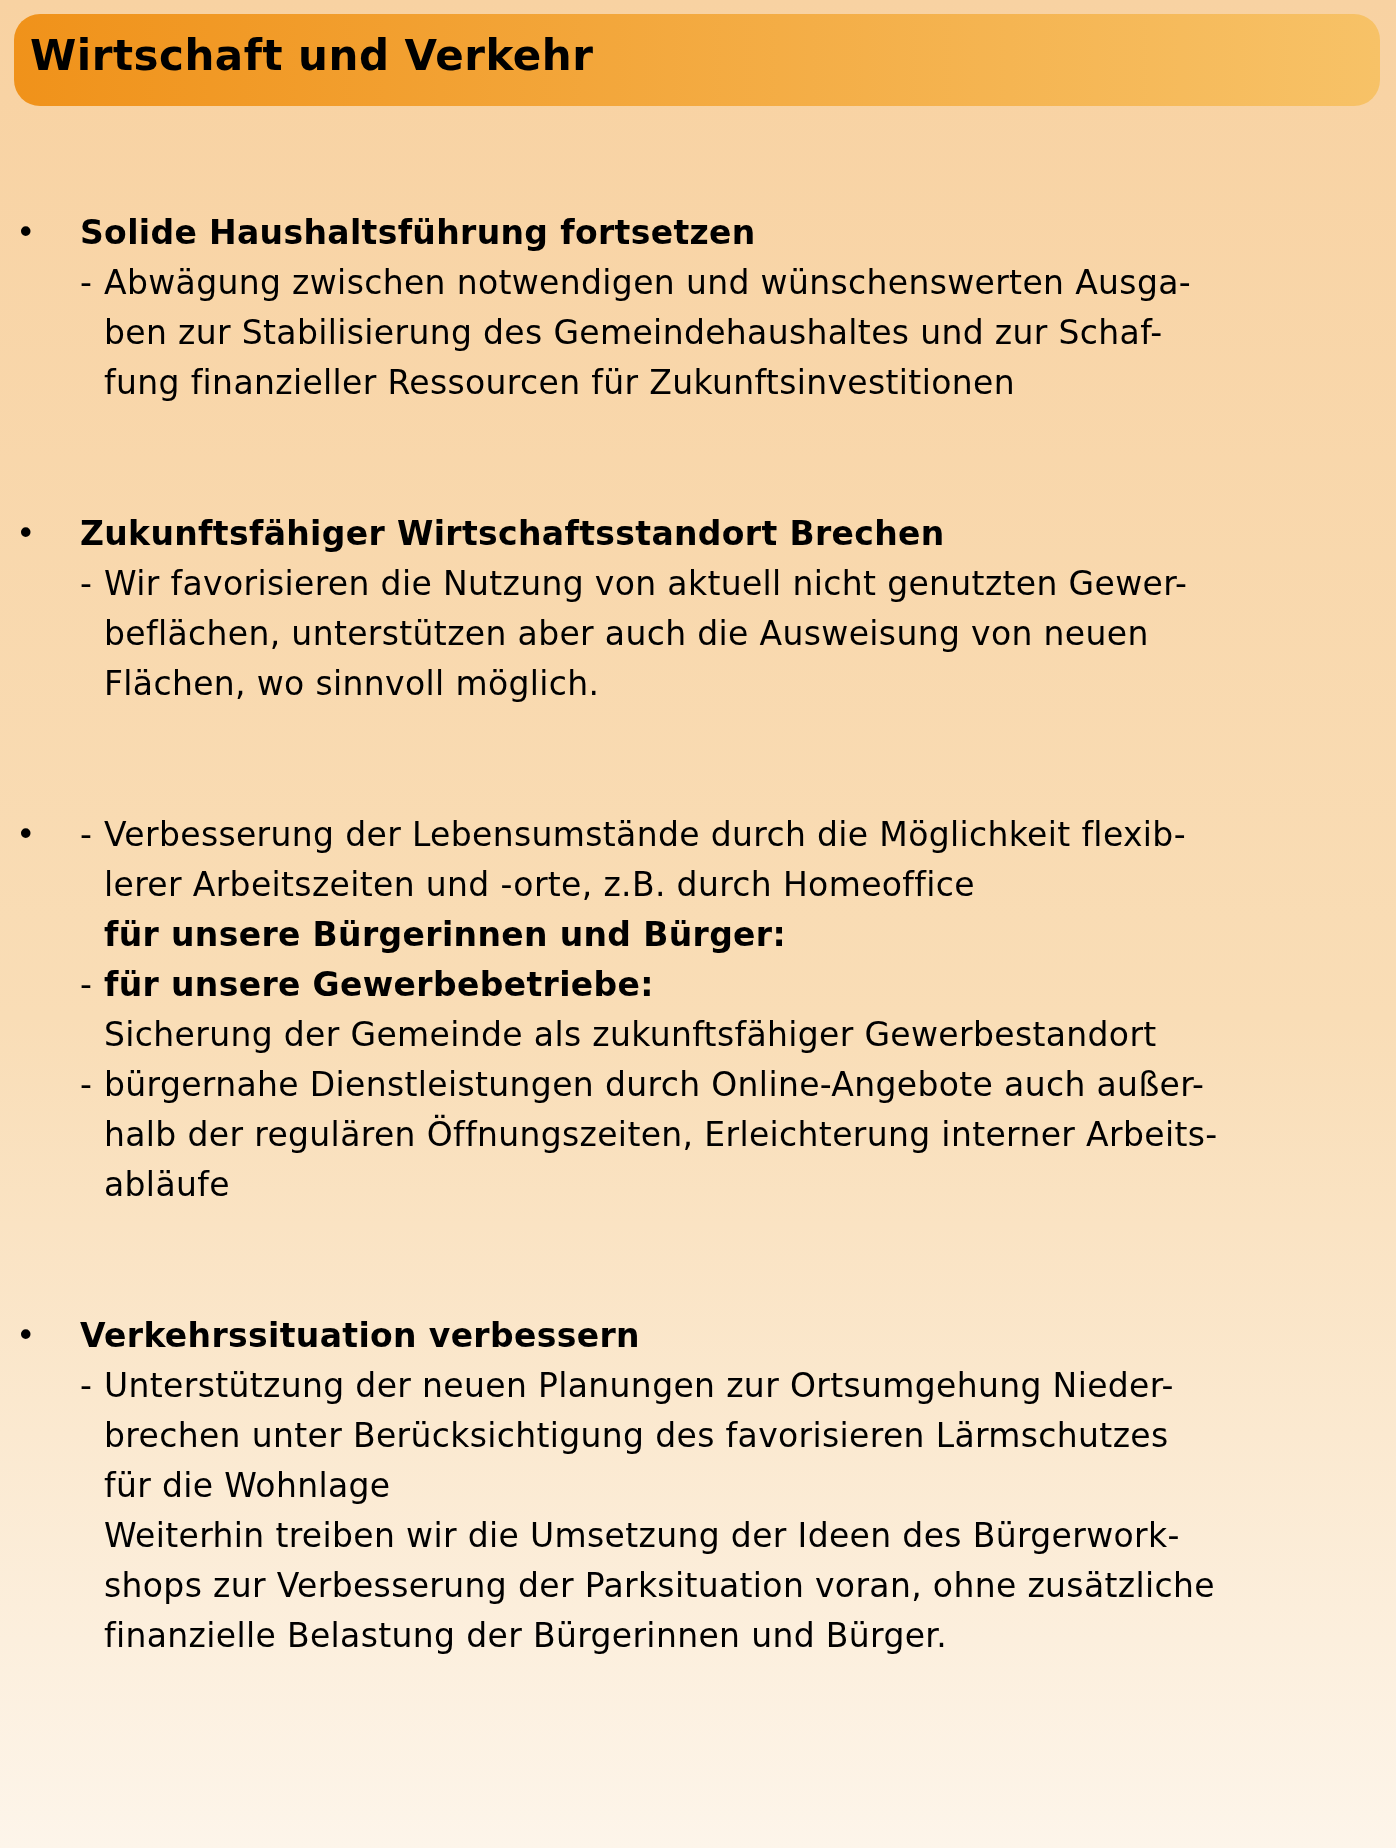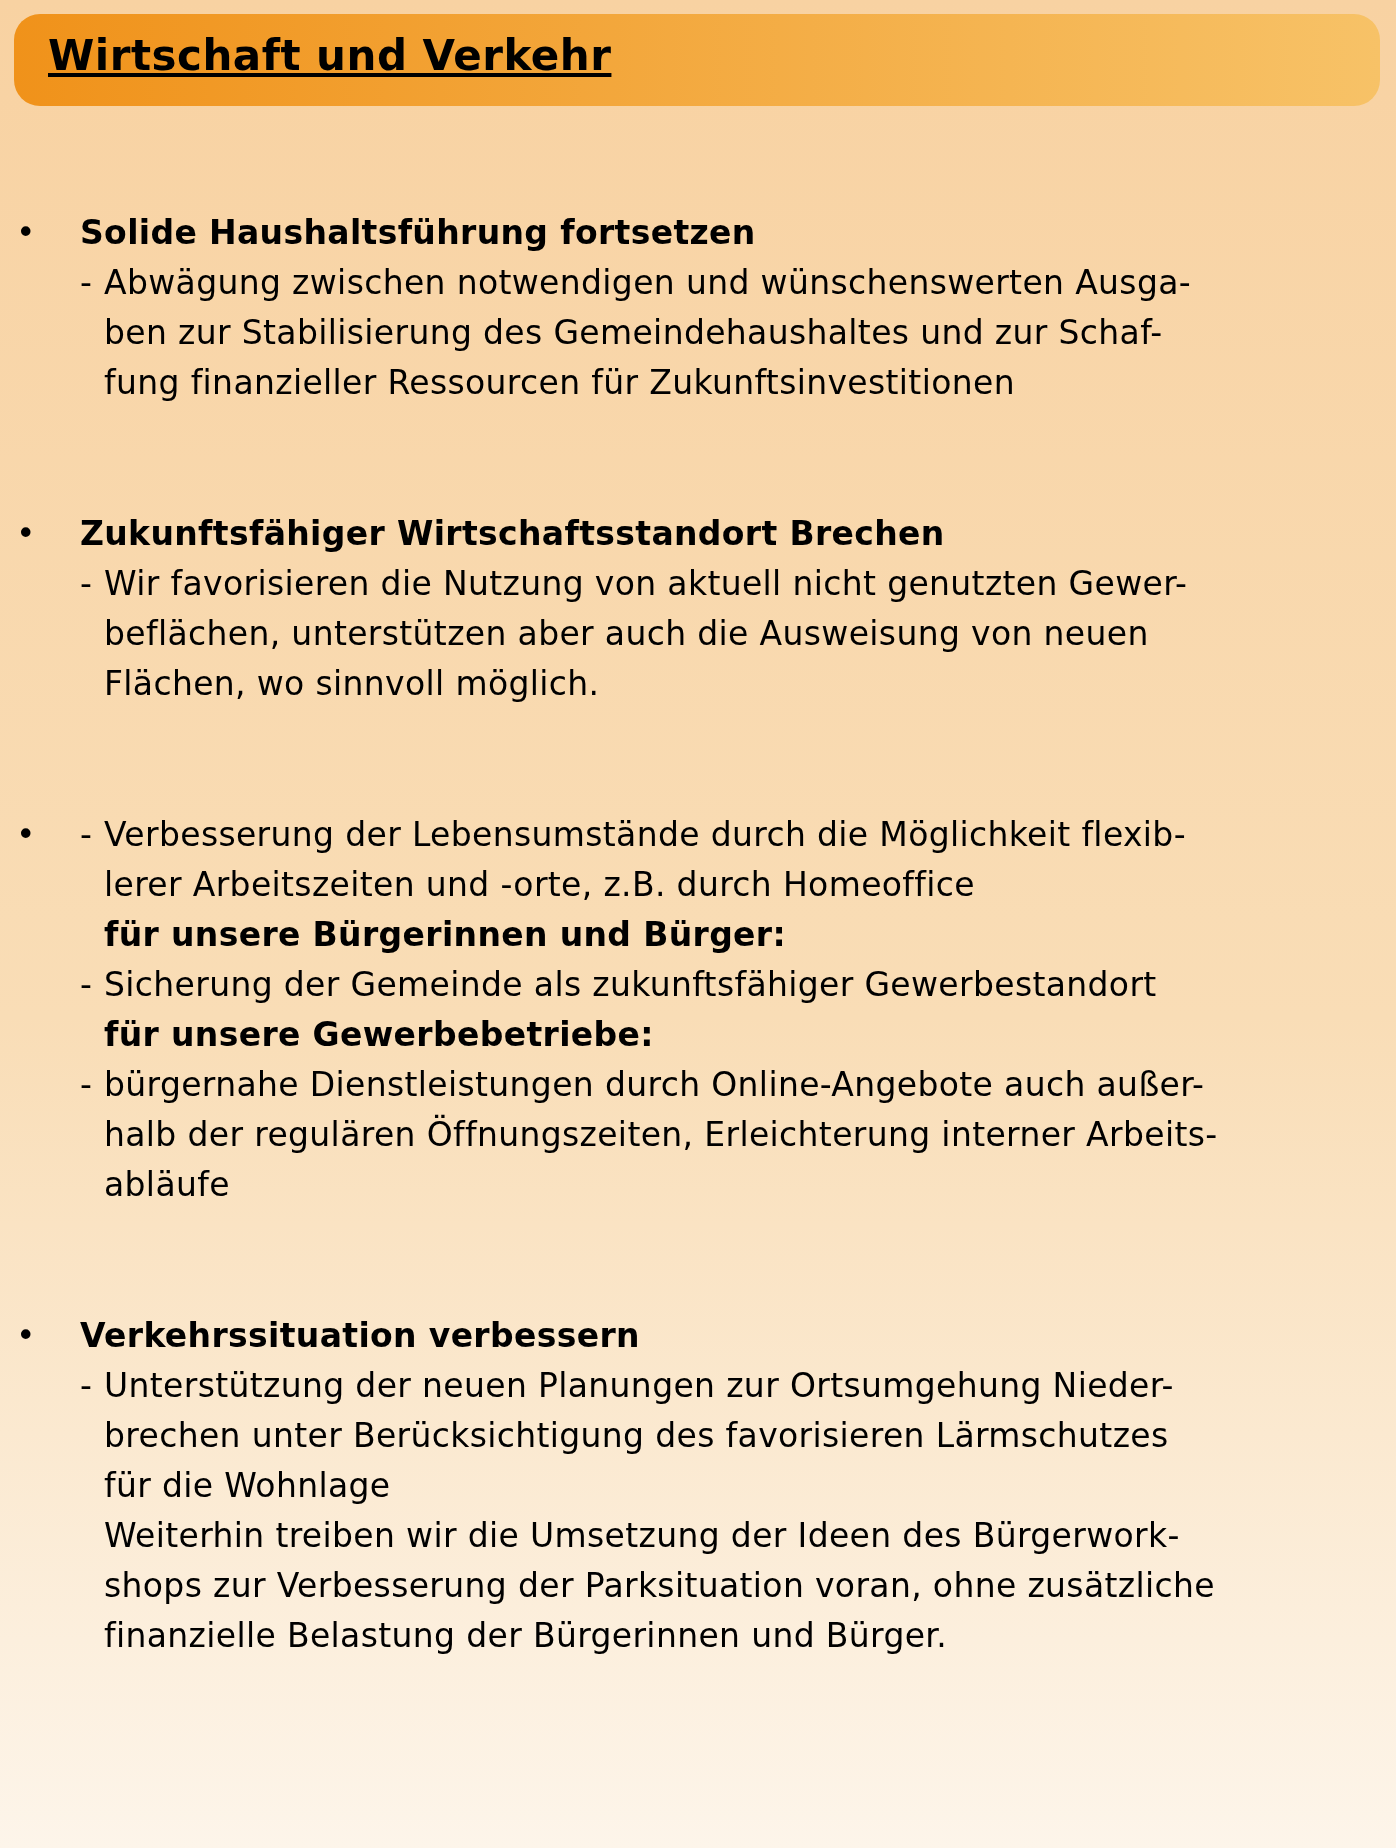--- a/index.html
+++ b/index.html
@@ -15,21 +15,21 @@
   body{
     width:1396px;height:1848px;overflow:hidden;position:relative;
     background:linear-gradient(180deg,var(--bg-top) 0%,var(--bg-mid) 55%,var(--bg-bottom) 100%);
     font-family:"DejaVu Sans","Liberation Sans",sans-serif;
     color:var(--text);
   }
   .banner{
     position:absolute;left:14px;top:14px;width:1366px;height:92px;
     border-radius:26px;box-sizing:border-box;
     background:linear-gradient(90deg,var(--banner-from) 0%,var(--banner-to) 100%);
-    display:flex;align-items:center;padding-left:34px;text-decoration:underline;
+    display:flex;align-items:center;padding-left:16px;
   }
   .banner-title{
     font-size:42px;font-weight:bold;letter-spacing:.5px;line-height:1;
     transform:translateY(-4px);
   }
   .content{
     position:absolute;left:0;top:208px;width:1396px;
     font-size:33px;line-height:50px;letter-spacing:.35px;
   }
   .section{position:relative;padding-left:80px;margin-bottom:101px;}
@@ -84,22 +84,22 @@
     <span class="dash-marker">-</span>
     <div class="item-col">
             <div class="item-part">Verbesserung der Lebensumstände durch die Möglichkeit flexib-
 lerer Arbeitszeiten und -orte, z.B. durch Homeoffice</div>
             <div class="item-part bold">für unsere Bürgerinnen und Bürger:</div>
           </div>
   </div>
         <div class="list-item">
     <span class="dash-marker">-</span>
     <div class="item-col">
+            <div class="item-part bold">für unsere Gewerbebetriebe:</div>
             <div class="item-part">Sicherung der Gemeinde als zukunftsfähiger Gewerbestandort</div>
-            <div class="item-part bold">für unsere Gewerbebetriebe:</div>
           </div>
   </div>
         <div class="list-item">
     <span class="dash-marker">-</span>
     <div class="item-col">
             <div class="item-part">bürgernahe Dienstleistungen durch Online-Angebote auch außer-
 halb der regulären Öffnungszeiten, Erleichterung interner Arbeits-
 abläufe</div>
           </div>
   </div>

